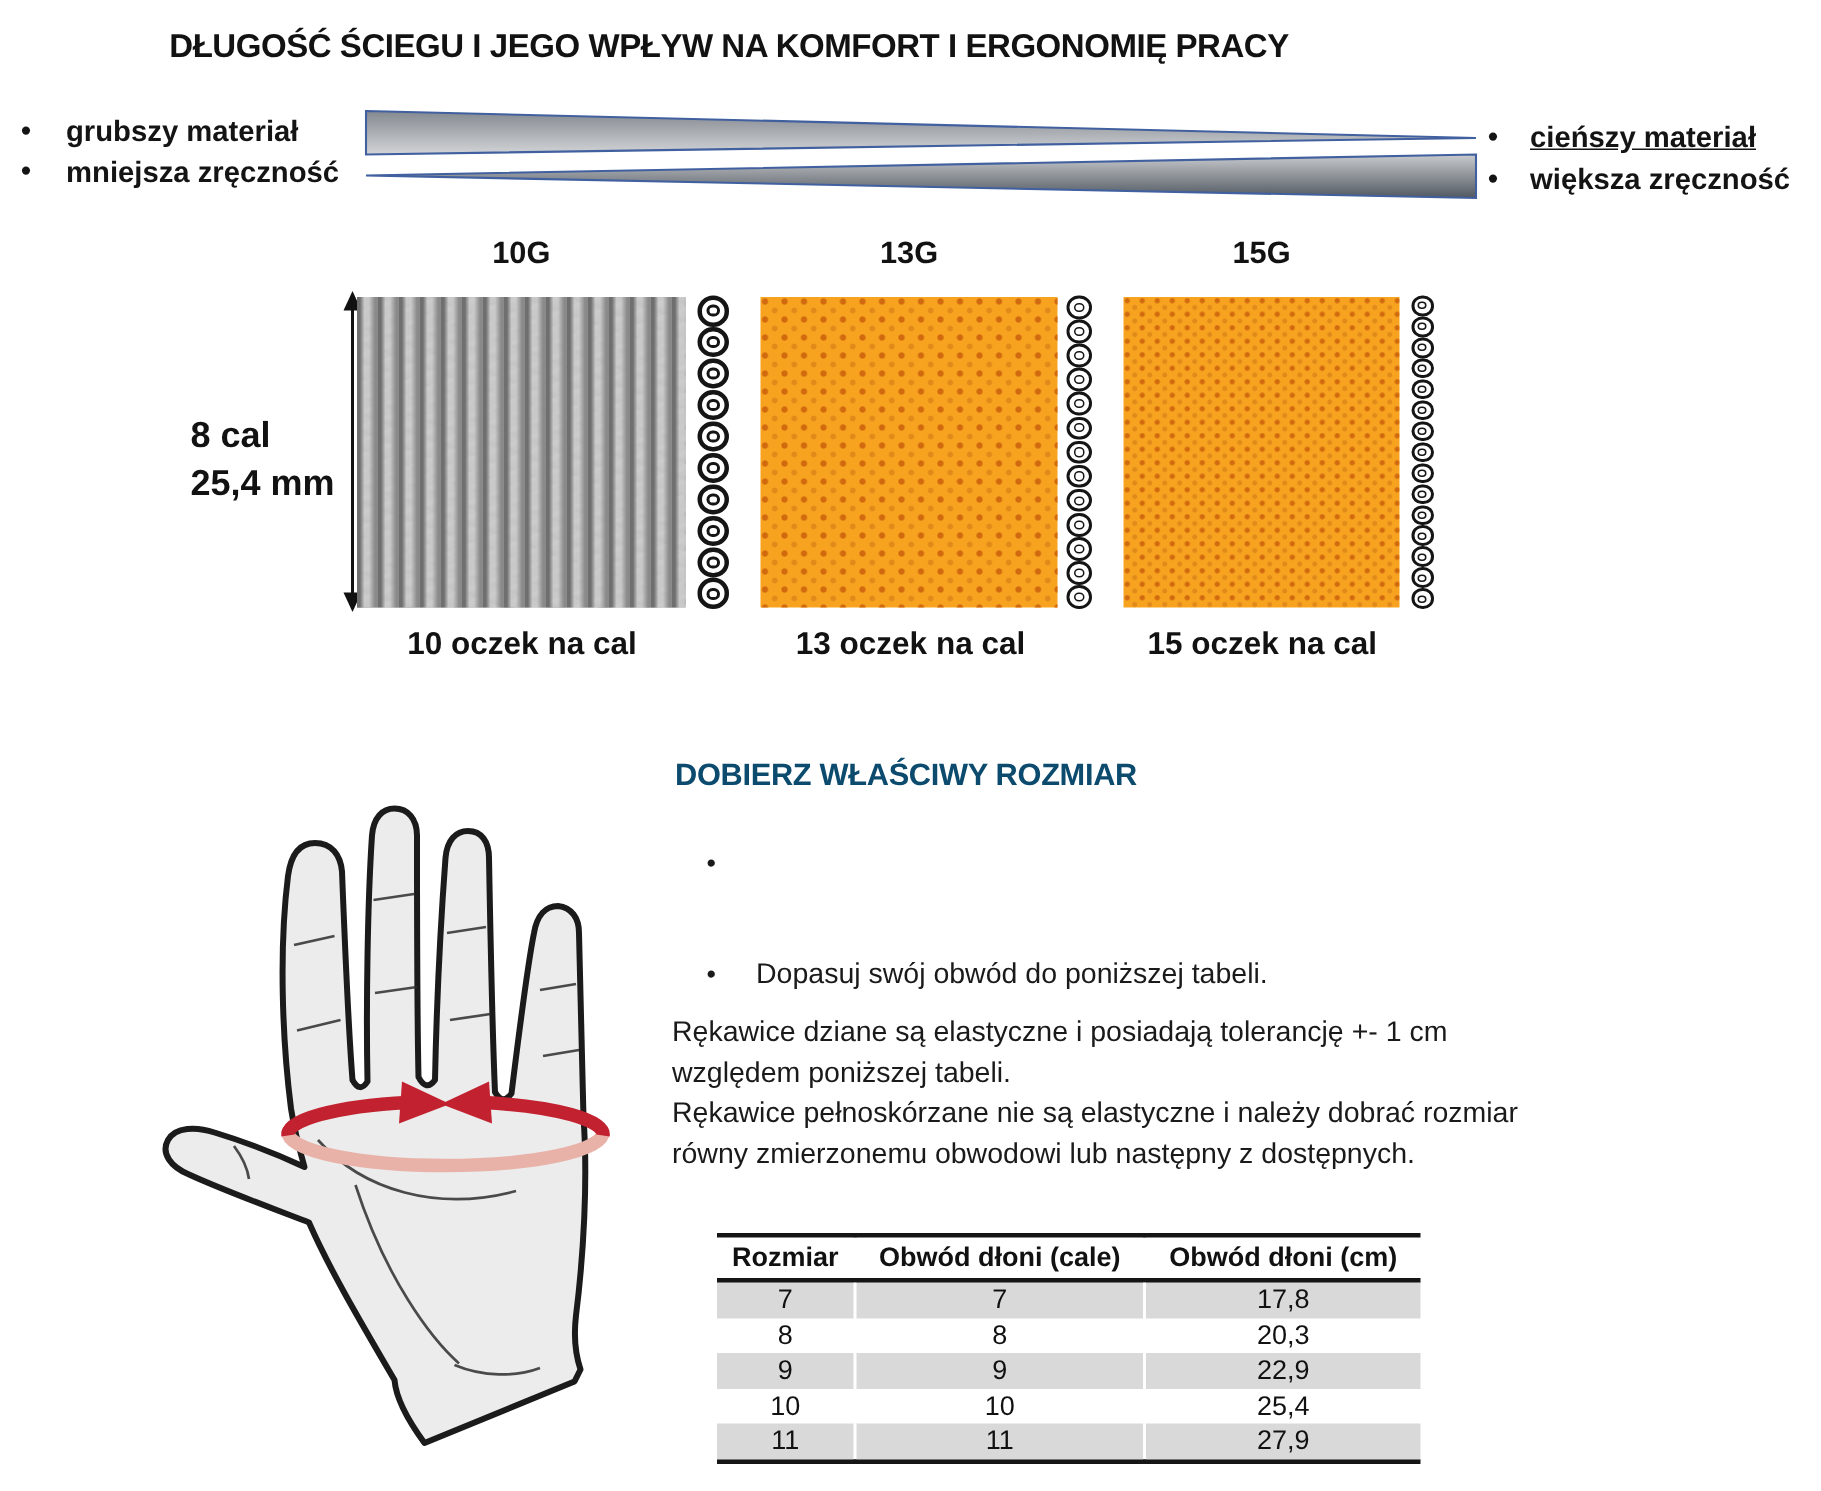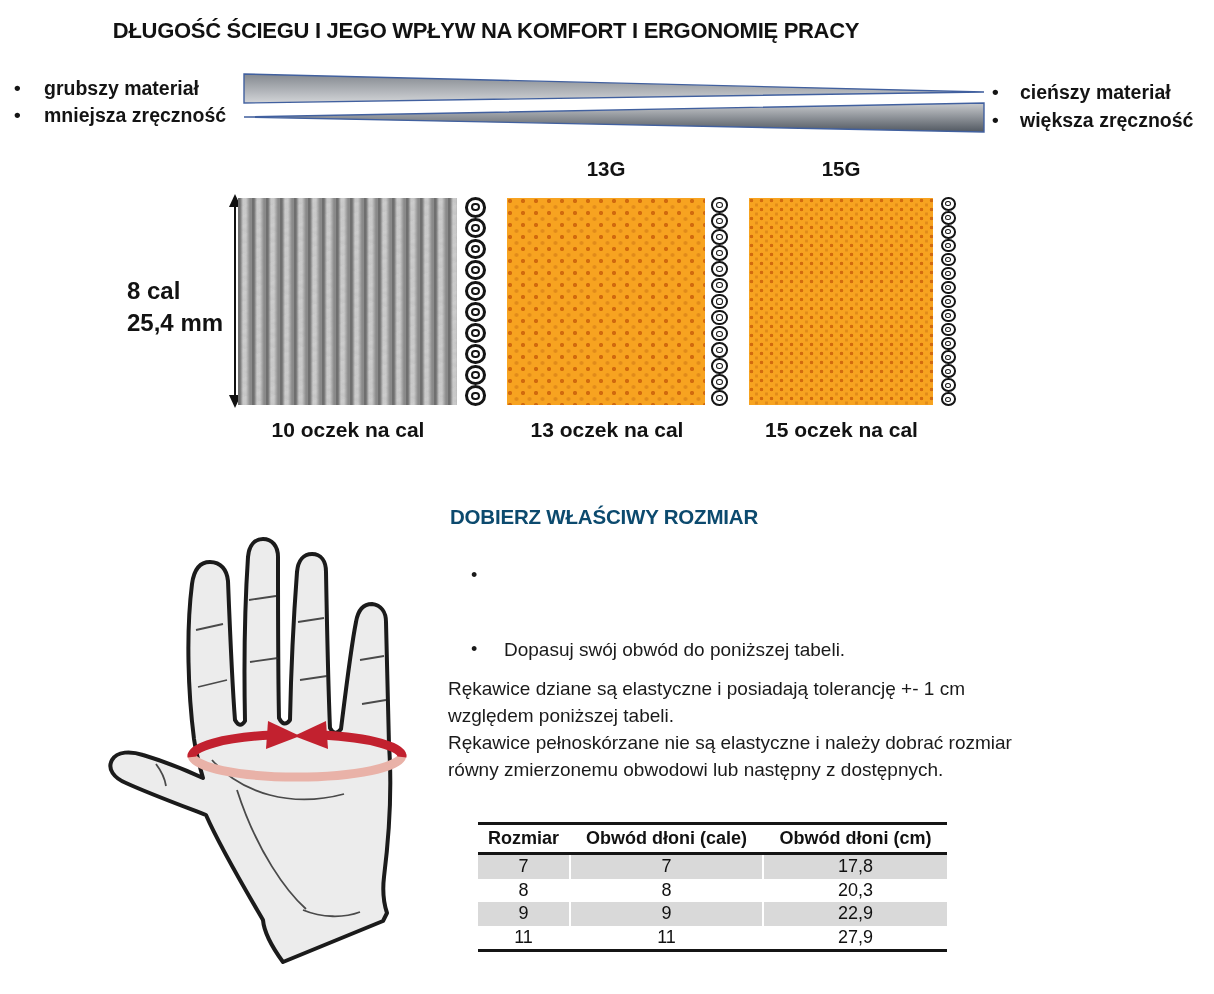--- a/index.html
+++ b/index.html
@@ -87,24 +87,25 @@
       <linearGradient id="gBot" x1="0" y1="0" x2="0" y2="1">
         <stop offset="0" stop-color="#c9cbce"></stop>
           <stop offset="1" stop-color="#515861"></stop>
       </linearGradient>
     </defs>
     <path d="M 4,3 L 744,21 L 4,32 Z" fill="url(#gTop)" stroke="#41609f" stroke-width="1.4"></path>
     <path d="M 4,46 L 744,32 L 744,61 Z" fill="url(#gBot)" stroke="#41609f" stroke-width="1.4"></path>
   </svg>
 
   <span class="abs bullet-dot" style="left:992px;top:80px;">•</span>
-  <div class="abs tradeoff-label" style="left:1020px;top:80px;">cieńszy materiał</div>
+  <div class="abs tradeoff-label" style="left:1020px;top:80px;text-decoration:underline;">cieńszy materiał</div>
   <span class="abs bullet-dot" style="left:992px;top:108px;">•</span>
   <div class="abs tradeoff-label" style="left:1020px;top:108px;">większa zręczność</div>
 
+  <div class="abs gauge-label" style="left:238px;top:157px;width:219px;">10G</div>
   <div class="abs gauge-label" style="left:507px;top:157px;width:198px;">13G</div>
   <div class="abs gauge-label" style="left:749px;top:157px;width:184px;">15G</div>
 
   <div class="abs dim-label" style="left:127px;top:277px;">8 cal</div>
   <div class="abs dim-label" style="left:127px;top:309px;">25,4 mm</div>
   <svg class="abs" style="left:224px;top:193px;" width="22" height="216" viewBox="0 0 22 216">
     <line x1="11" y1="9" x2="11" y2="207" stroke="#111" stroke-width="2"></line>
     <polygon points="11,1 5,14 17,14" fill="#111"></polygon>
     <polygon points="11,215 5,202 17,202" fill="#111"></polygon>
   </svg>
@@ -245,20 +246,25 @@
           <td>8</td>
           <td>8</td>
           <td>20,3</td>
         </tr>
         <tr>
           <td>9</td>
           <td>9</td>
           <td>22,9</td>
         </tr>
         <tr>
+          <td>10</td>
+          <td>10</td>
+          <td>25,4</td>
+        </tr>
+        <tr>
           <td>11</td>
           <td>11</td>
           <td>27,9</td>
         </tr>
       </tbody>
   </table>
 
 </div>
 
 </body></html>

